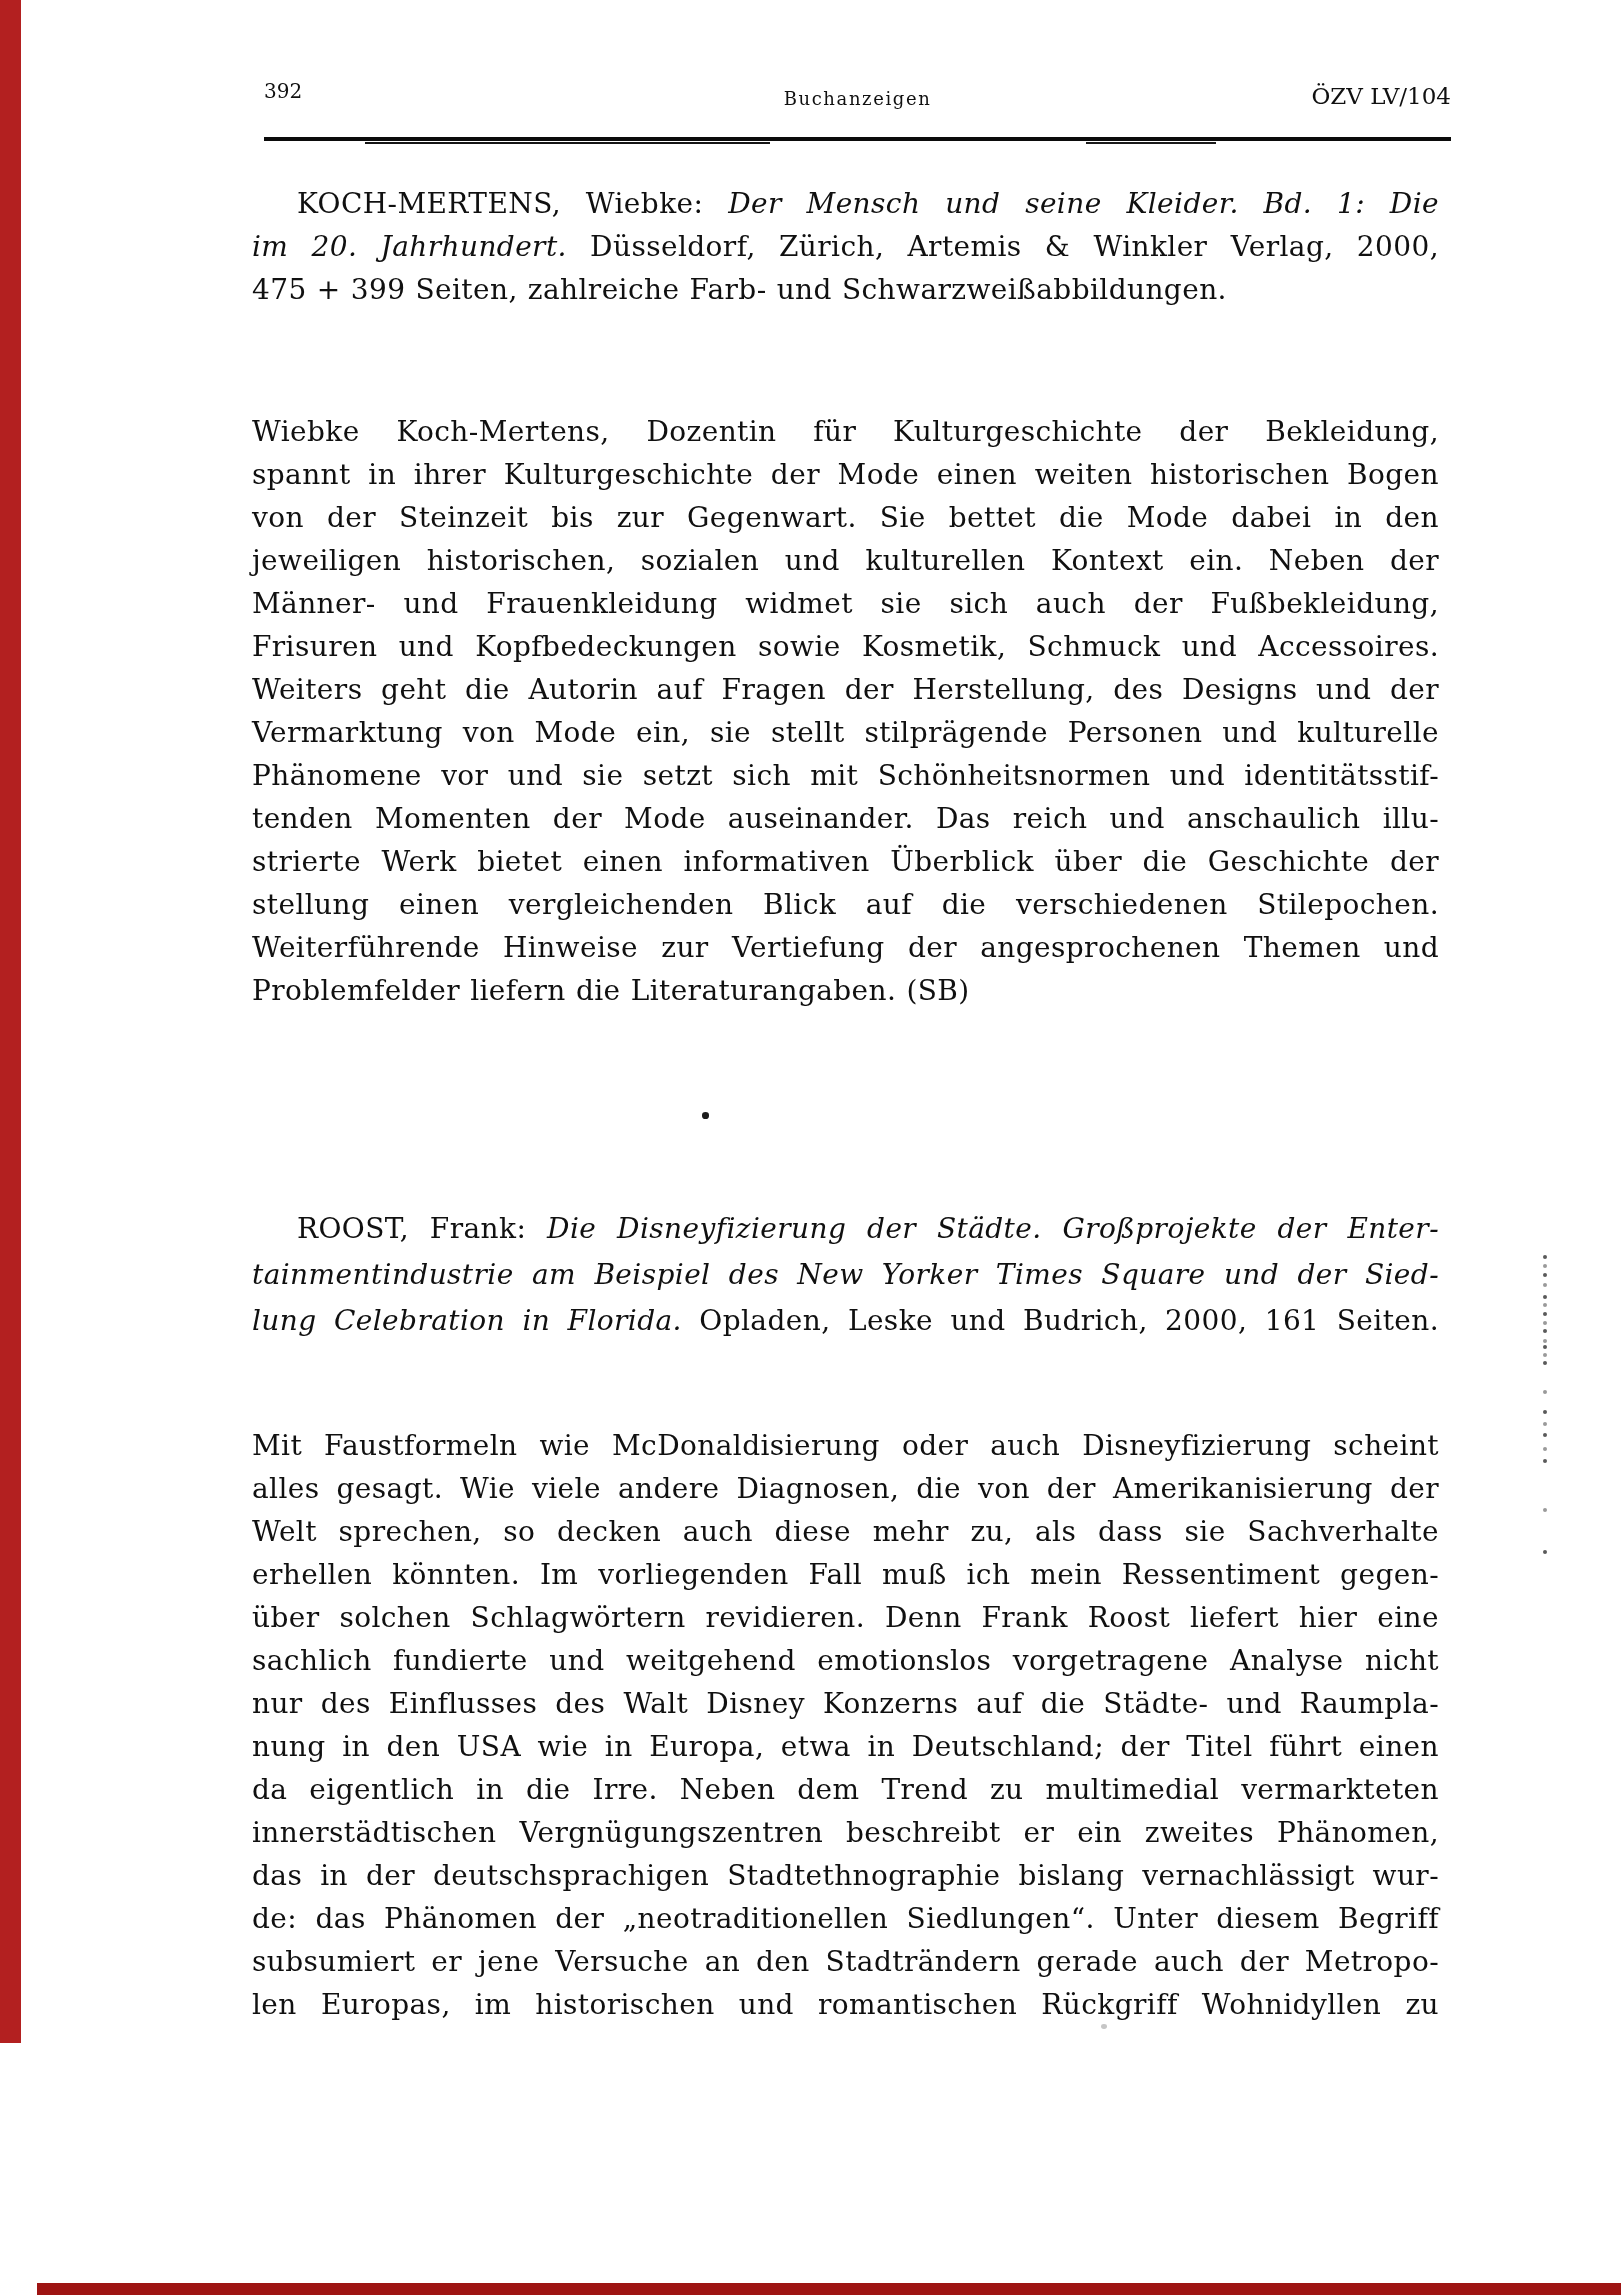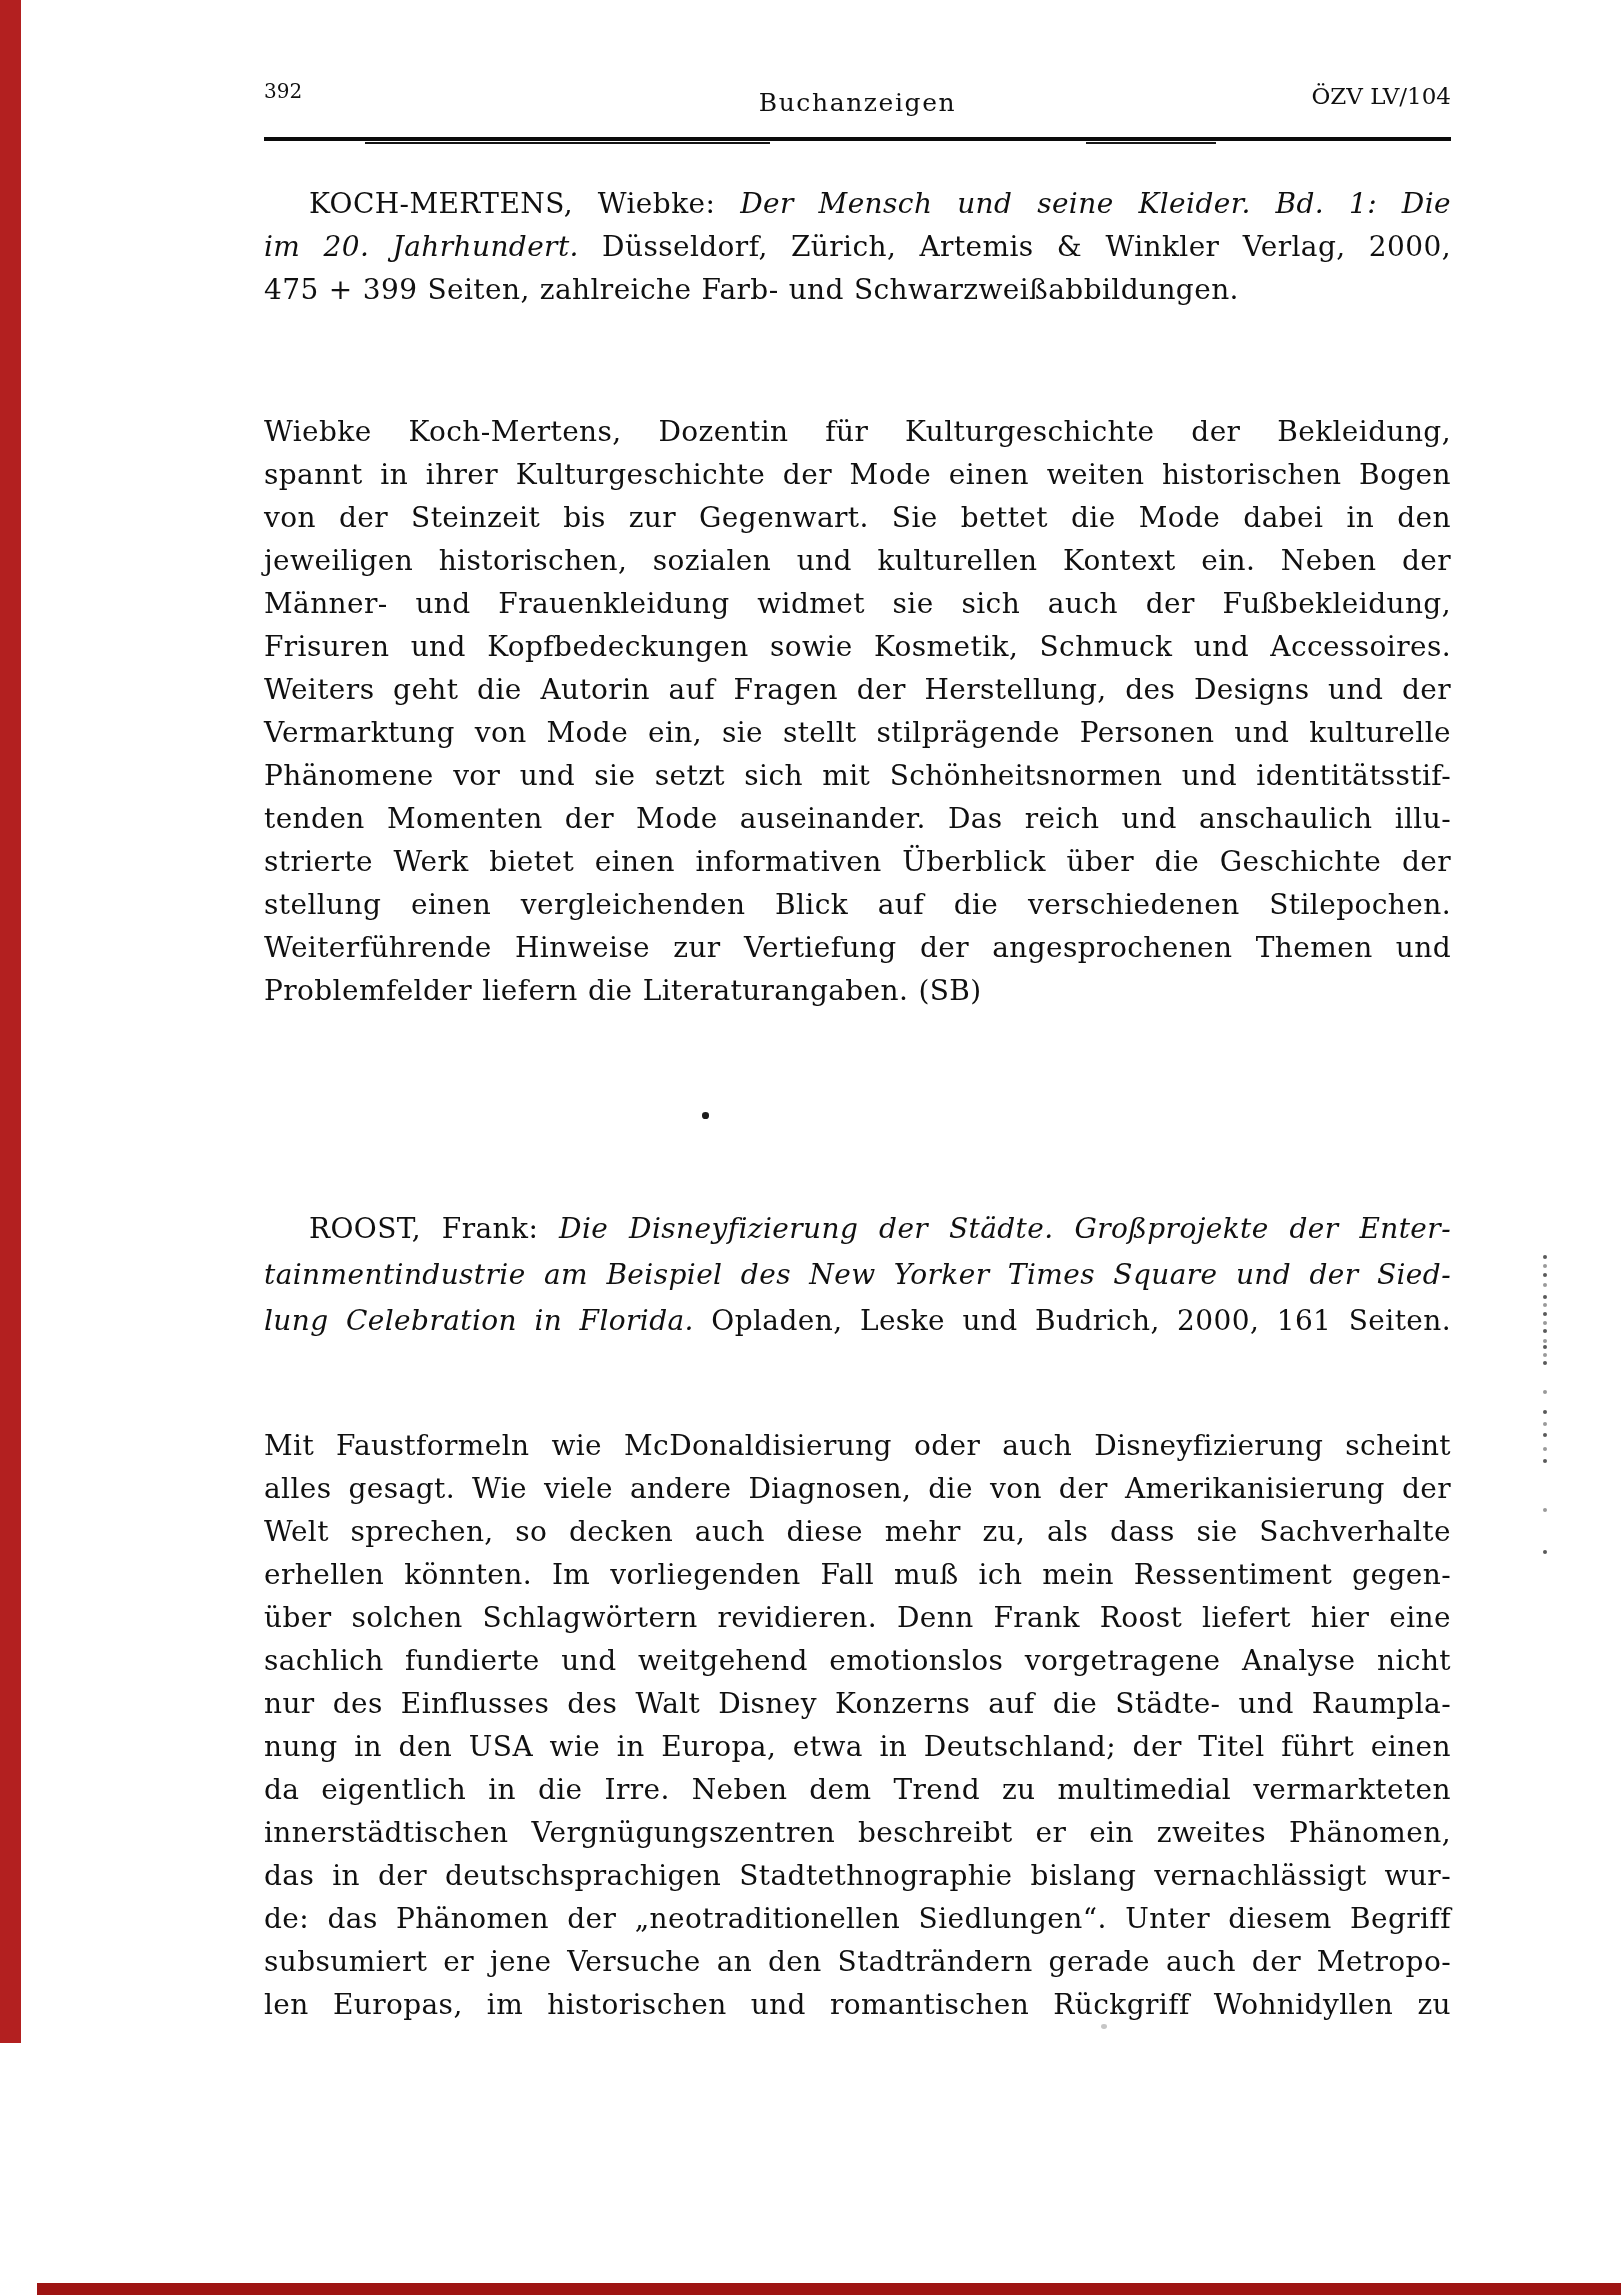--- a/index.html
+++ b/index.html
@@ -8,27 +8,27 @@
     font-family:"DejaVu Serif","Liberation Serif",serif;color:#101010;
     overflow:hidden;
   }
   .page{position:absolute;inset:0;}
   
   .red-left{position:absolute;left:0;top:0;width:21px;height:2043px;}
   .red-bottom{position:absolute;left:37px;right:0;bottom:0;height:12px;}
   
   .hdr{position:absolute;left:264px;width:1187px;}
   .pgnum{top:79px;font-size:20px;text-align:left;}
-  .runtitle{top:88px;font-size:25px;letter-spacing:1.6px;text-align:center;}
+  .runtitle{top:88px;font-size:18px;letter-spacing:1.6px;text-align:center;}
   .jref{top:83px;font-size:23px;text-align:right;}
   .rule{position:absolute;left:264px;top:137px;width:1187px;height:4px;background:#0b0b0b;}
   .rule::before{content:"";position:absolute;left:101px;top:4.9px;width:405px;height:2.4px;background:#151515;}
   .rule::after{content:"";position:absolute;left:822px;top:4.9px;width:130px;height:2.4px;background:#1a1a1a;}
   
-  .block{position:absolute;left:264px;width:1187px;}
+  .block{position:absolute;left:252px;width:1187px;}
   .cit1{top:182px;}
   .par1{top:410px;}
   .cit2{top:1206px;}
   .par2{top:1388px;margin-top:36px;}
   .line{
     font-size:28px;letter-spacing:0.4px;word-spacing:0.8px;
     height:43px;line-height:43px;white-space:normal;
     text-align:justify;
   }
   .cit2 .line{height:46px;line-height:46px;}

